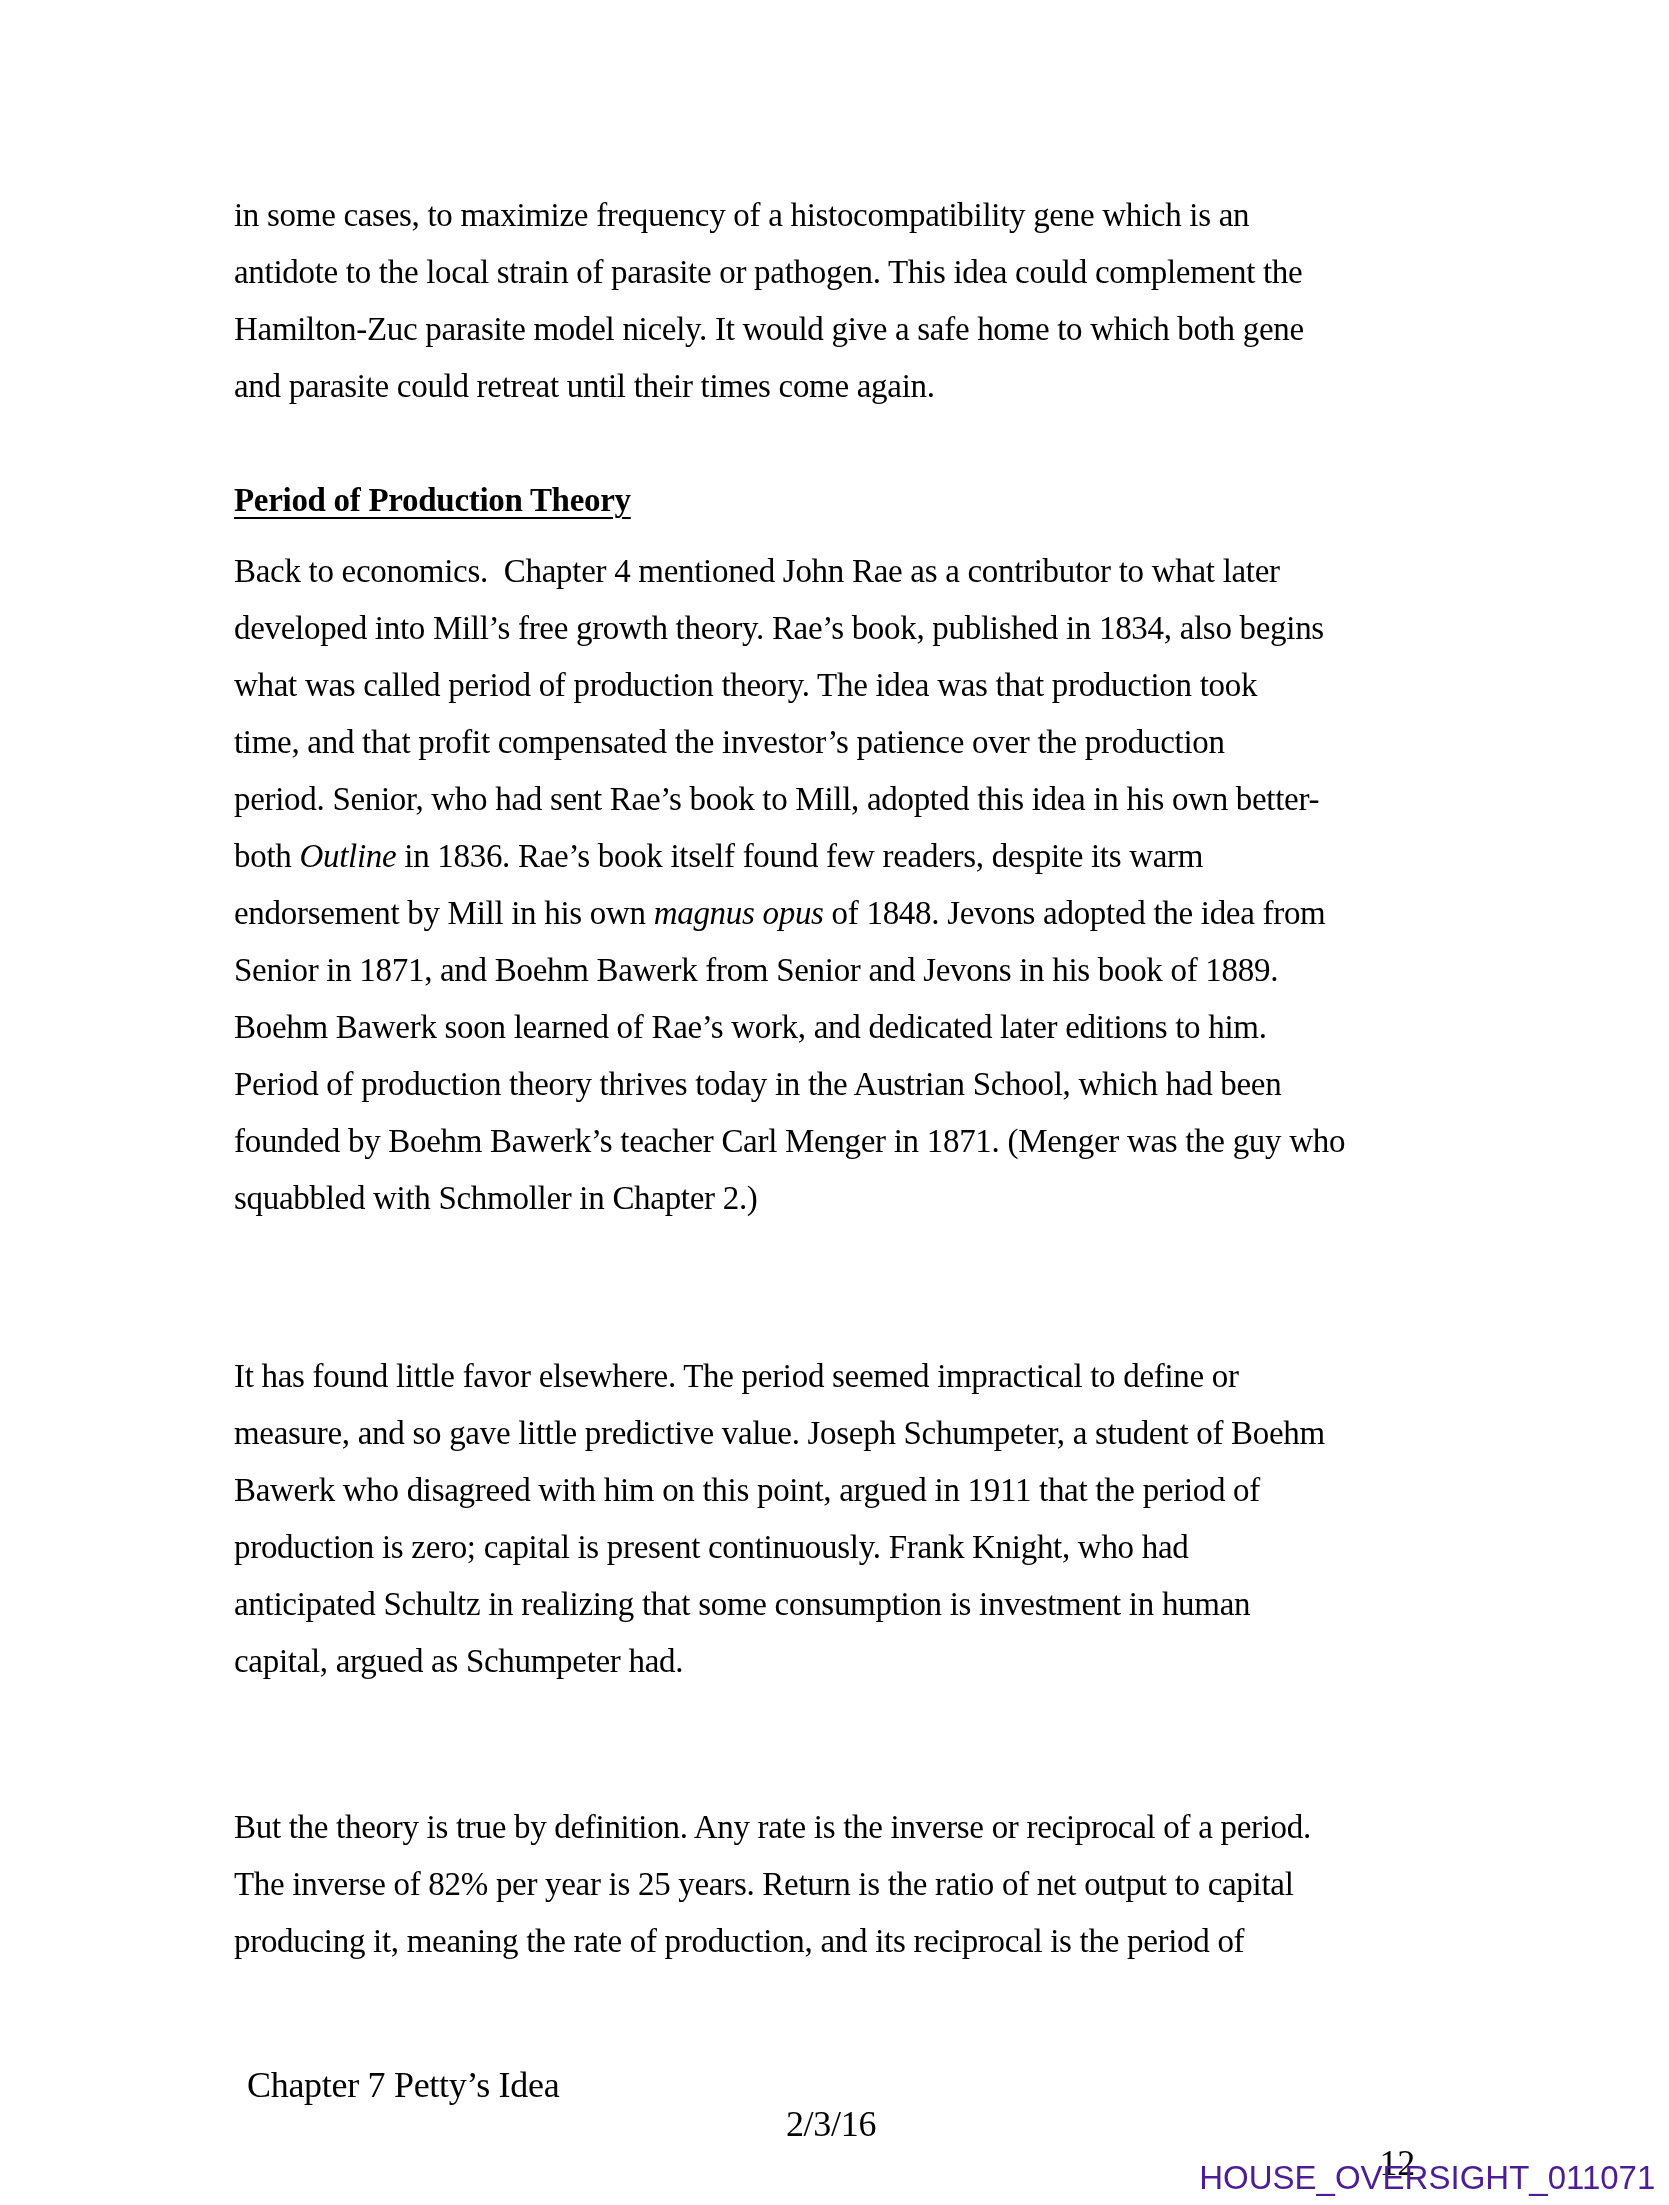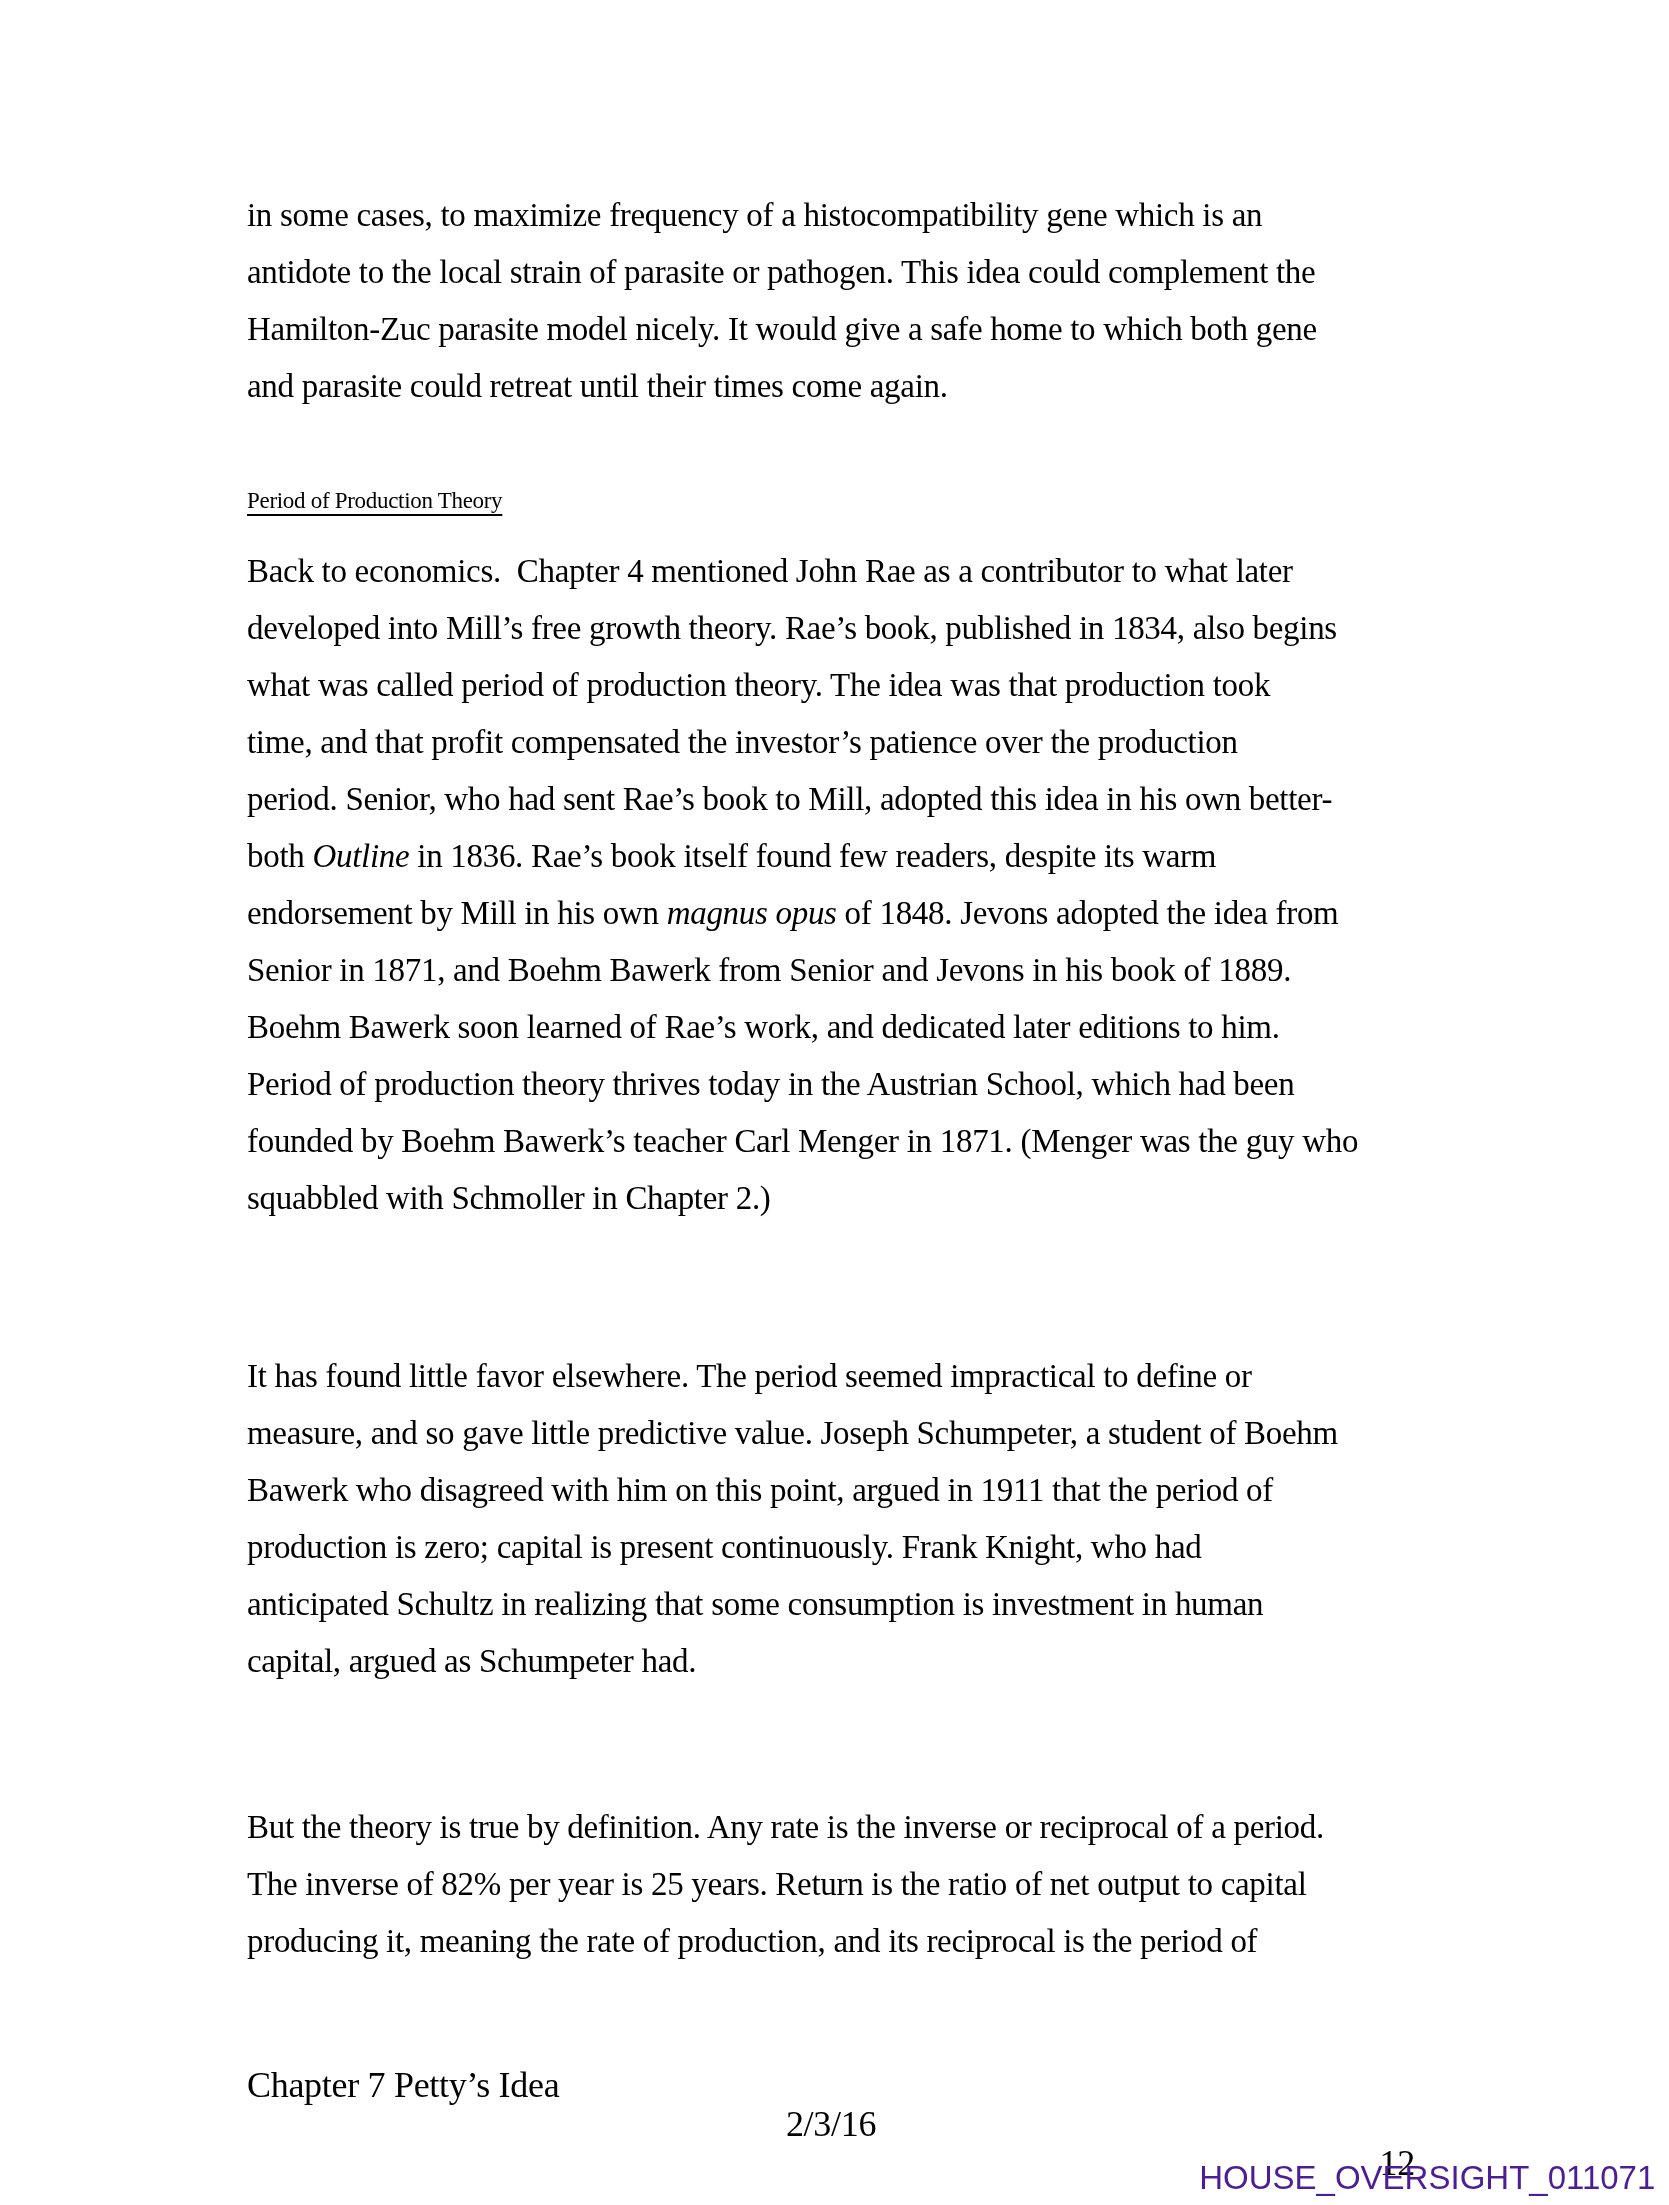--- a/index.html
+++ b/index.html
@@ -11,39 +11,39 @@
     position: relative;
     width: 1669px;
     height: 2205px;
     background: #ffffff;
     overflow: hidden;
     font-family: "Liberation Serif", serif;
     color: #000000;
   }
   .block {
     position: absolute;
-    left: 247px;
+    left: 234px;
     width: 1283px;
   }
   .para .line {
     height: 57px;
     line-height: 57px;
     font-size: 33px;
     letter-spacing: -0.3px;
     white-space: pre;
   }
   .para .line .italic {
     font-style: italic;
   }
   .heading {
     margin: 0;
     height: 57px;
     line-height: 57px;
-    font-size: 23px;
-    font-weight: normal;
+    font-size: 33px;
+    font-weight: bold;
     letter-spacing: -0.3px;
     white-space: pre;
   }
   .heading-text {
     text-decoration: underline;
     text-decoration-thickness: 2px;
     text-underline-offset: 5.9px;
   }
   .footer {
     position: absolute;

